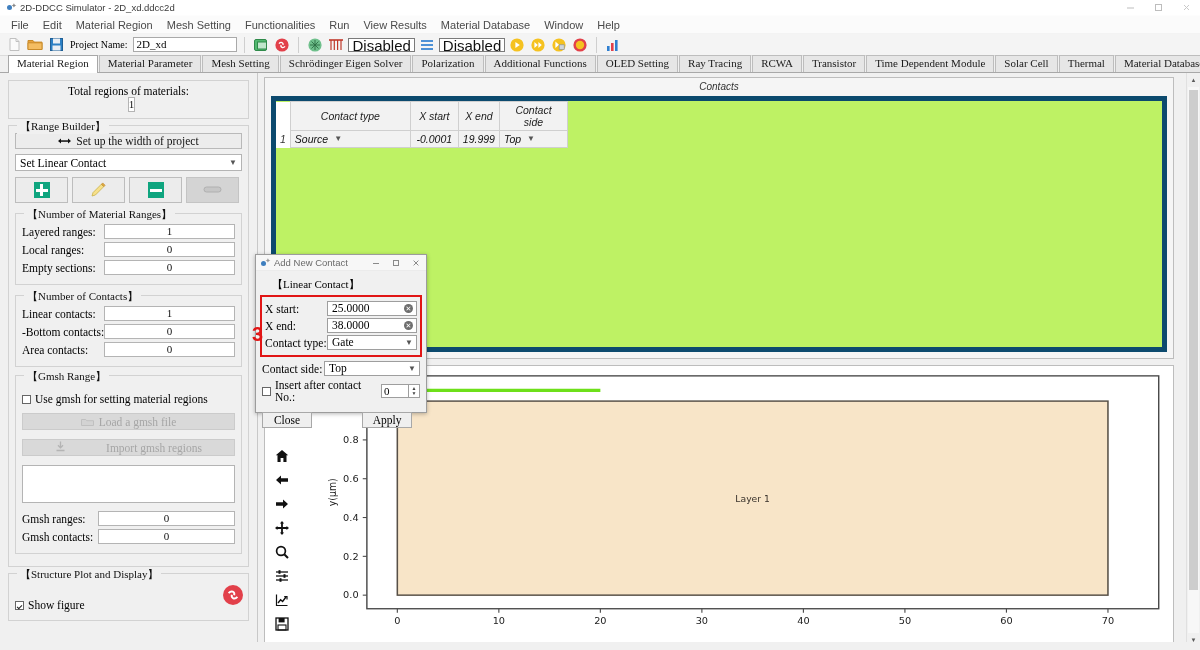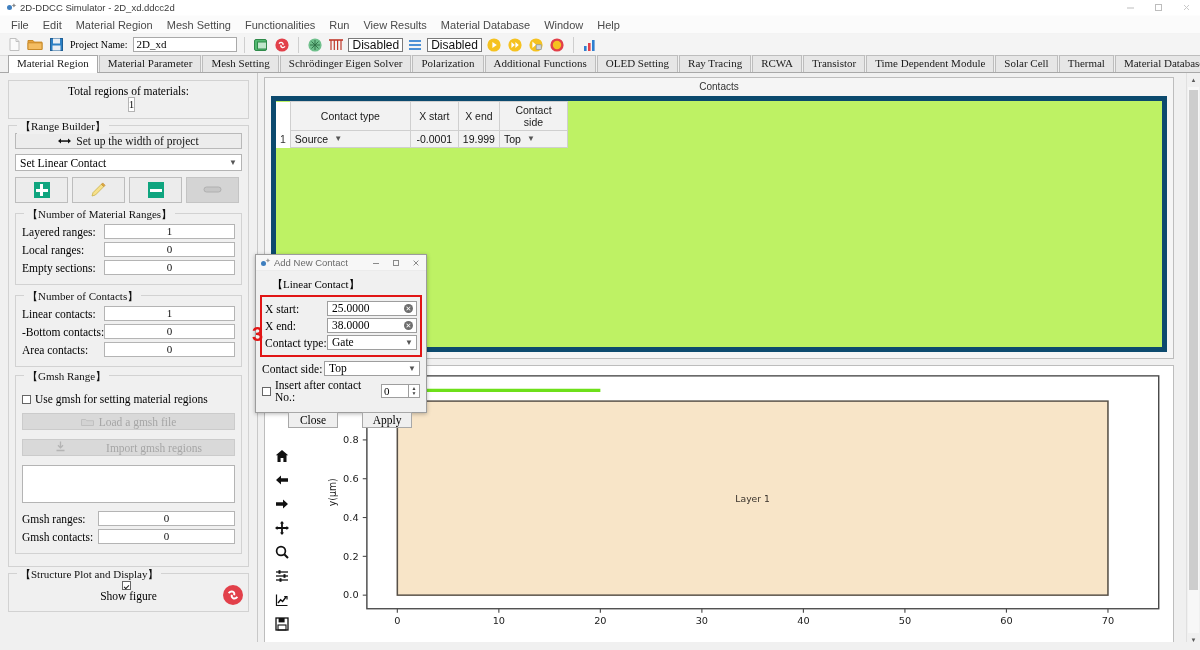--- a/index.html
+++ b/index.html
@@ -43,21 +43,21 @@
   }
   .tb-ico { width: 18px; height: 18px; display: flex; align-items: center; justify-content: center; }
   .tb-sep { width: 1px; height: 16px; background: #cfcfcf; margin: 0 4px; }
   .proj-label { font-family:"Liberation Serif",serif; font-size:10px; margin:0 3px 0 2px; white-space:nowrap;}
   .proj-input {
     width: 104px; height: 15px; border: 1px solid #a9a9a9; background: #fff;
     font-family: "Liberation Serif", serif; font-size: 11px; padding: 0 2px; line-height: 13px;
   }
   .disabled-box {
     border: 1px solid #7a7a7a; background:#fff; font-family:"Liberation Sans",sans-serif;
-    font-size:12px; padding: 0 3px; height: 14px; line-height: 13px; color:#111;
+    font-size:15px; padding: 0 3px; height: 14px; line-height: 13px; color:#111;
   }
 
   
   .tabbar {
     height: 17px; background: #f0f0f0; display: flex; align-items: flex-end;
     padding-left: 8px; border-bottom: 1px solid #a8a8a8;
   }
   .tab {
     font-family: "Liberation Serif", serif; font-size: 11px; padding: 1px 8px 2px 8px;
     border: 1px solid #bdbdbd; border-bottom: none; background: #e6e6e6;
@@ -119,21 +119,21 @@
     display:flex; align-items:center; justify-content:center; gap:5px;
     font-family:"Liberation Serif",serif; font-size:11.5px;
   }
   .bigbox { width:100%; height:38px; border:1px solid #b4b4b4; background:#fff; }
 
   
   .rightarea { position: absolute; left: 259px; top: 0; right: 14px; height: 574px; }
 
   .contacts-panel {
     position:absolute; left: 5px; top: 4px; right: 12px; height: 282px;
-    border: 1px solid #bdbdbd; background: #f5f5f5;
+    border: 1px solid #bdbdbd; background: #f5f5f5; font-style: italic;
   }
   .contacts-title {
     position:absolute; left: 0; right:0; top: 3px; text-align:center;
     font-family:"Liberation Sans",sans-serif; font-size:10px; color:#333;
   }
   .contacts-inner {
     position:absolute; left:6px; top:18px; right:6px; bottom:6px;
     border:5px solid #0c4a6e; background:#bef264;
   }
   .ctable { border-collapse: collapse; font-family:"Liberation Sans",sans-serif; font-size:10.5px; }
@@ -186,21 +186,21 @@
     display:flex; align-items:center; justify-content:space-between;
     font-family:"Liberation Serif",serif; font-size:11.5px; padding: 0 3px 0 4px; line-height:13px;
   }
   .clear-x { width:9px;height:9px;border-radius:50%;background:#6e6e6e;color:#fff;
              font-size:7px; line-height:9px; text-align:center; font-family:"Liberation Sans",sans-serif;}
   .dlg-row2 { display:flex; align-items:center; margin: 3px 0; }
   .spin { width:28px; height:14px; border:1px solid #9e9e9e; background:#fff;
           font-family:"Liberation Serif",serif; font-size:11px; padding-left:2px; line-height:12px;}
   .spin-arrows { width:11px; height:14px; border:1px solid #9e9e9e; border-left:none; background:#fff;
           display:flex; flex-direction:column; align-items:center; justify-content:center; font-size:5px; color:#444;}
-  .dlg-foot { display:flex; justify-content:flex-end; gap:24px; padding: 6px 8px 0 0; }
+  .dlg-foot { display:flex; justify-content:space-between; gap:24px; padding: 6px 8px 0 0; }
   .dlg-btn { width:50px; height:16px; border:1px solid #a8a8a8; background:#efefef;
              font-family:"Liberation Serif",serif; font-size:11.5px;
              display:flex; align-items:center; justify-content:center; }
   .annot-3 {
     position:absolute; left: 511px; top: 250px; z-index: 50;
     font-family:"Liberation Sans",sans-serif; font-size: 20px; font-weight: bold; color:#e11515;
     line-height: 20px;
   }
 
   
@@ -489,21 +489,21 @@
               </div>
             <div class="row">
                 <span class="lbl" style="width:76px">Gmsh contacts:</span>
               <span class="field" style="flex:1">0</span>
               </div>
           </div>
         </div>
 
         <div class="group" style="padding-top:7px;position:relative;">
           <span class="glabel">【Structure Plot and Display】</span>
-          <div class="row" style="margin-top:0;flex-direction:column;">
+          <div class="row" style="margin-top:18px;">
             <span class="chk checked"></span>
             <span class="lbl">Show figure</span>
           </div>
           <span style="position:absolute;right:4px;top:10px;">
             <svg width="22" height="22" viewBox="0 0 22 22">
                 <circle cx="11" cy="11" r="10" fill="#e2404a"></circle>
                 <path d="M6.6 9.2c2.8-3.2 6.4-1.4 5.6 2M15.4 12.8c-2.8 3.2-6.4 1.4-5.6-2" stroke="#fff" stroke-width="1.9" fill="none"></path>
               </svg>
           </span>
         </div>

